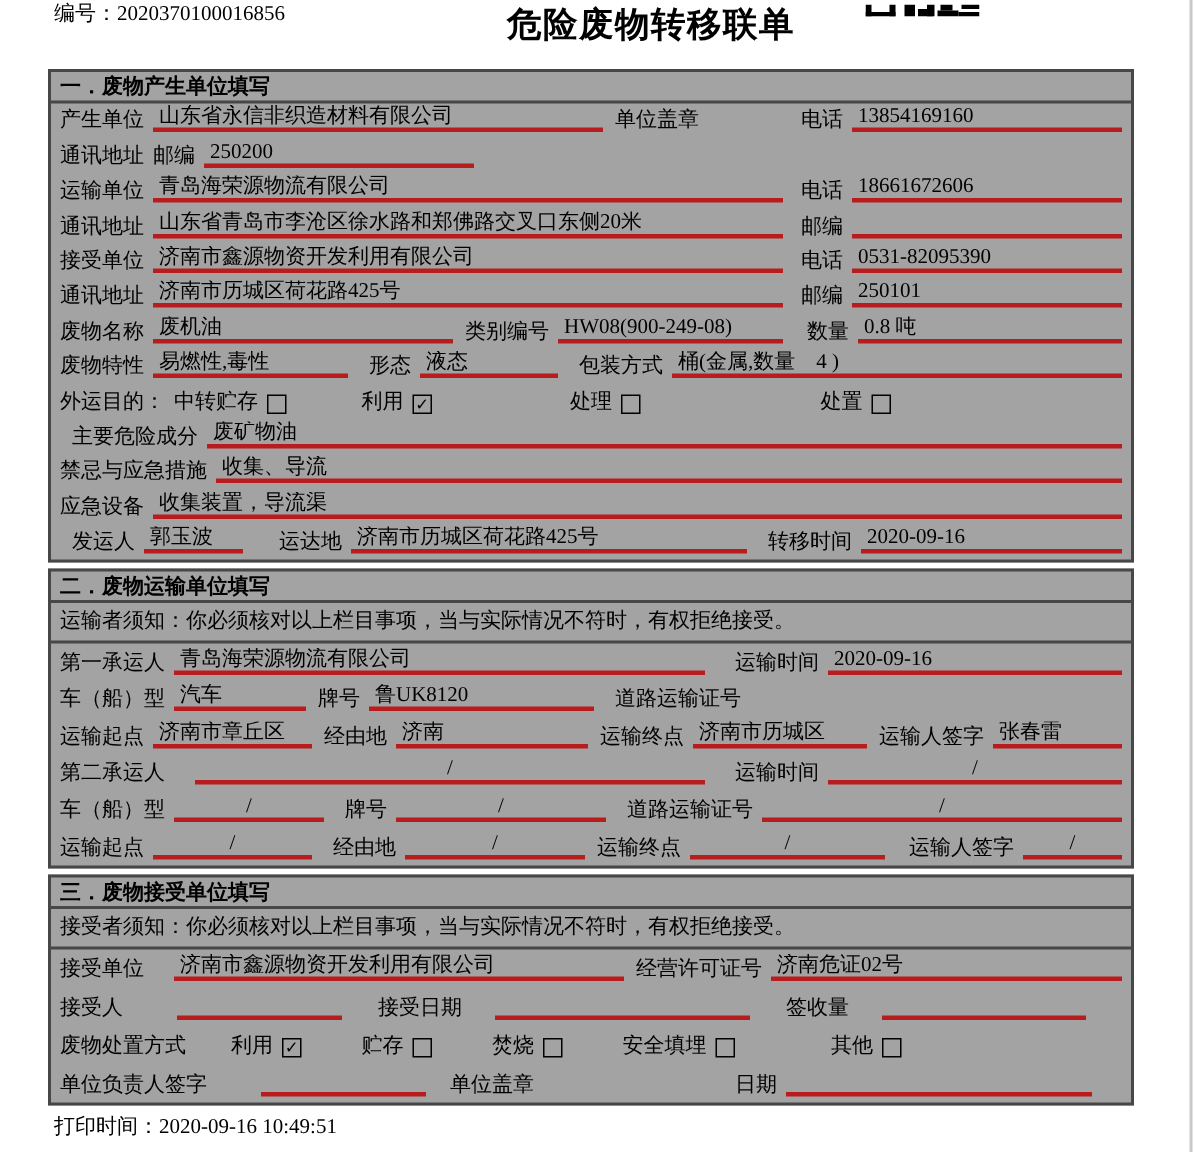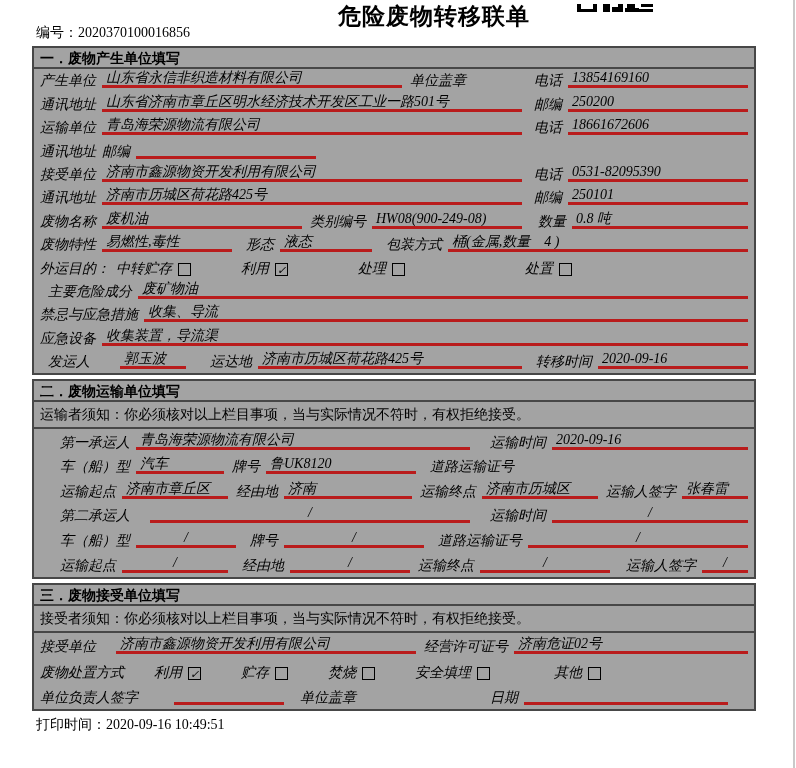--- a/index.html
+++ b/index.html
@@ -5,58 +5,58 @@
   html,body{margin:0;padding:0;}
   body{
     width:796px;height:768px;background:#ffffff;color:#000;
     font-family:"Liberation Serif","DejaVu Serif",serif;
     font-size:14px;
   }
   *{box-sizing:border-box;}
   .page{position:relative;width:796px;height:768px;overflow:hidden;background:#fff;}
   .page-edge{position:absolute;right:1px;top:0;width:2px;height:768px;background:#c9c9c9;}
   .qr{position:absolute;left:577px;top:0;width:76px;height:8px;}
-  .serial{position:absolute;left:36px;top:24px;white-space:nowrap;}
+  .serial{position:absolute;left:36px;top:0;white-space:nowrap;}
   .doc-title{
     position:absolute;left:0;right:0;top:1px;text-align:center;
     font-size:23px;font-weight:bold;letter-spacing:1px;transform:translateX(36px);
   }
   .form{position:absolute;left:32px;top:46px;width:724px;}
   .box{border:2px solid #474747;background:#a3a3a3;margin-bottom:4px;}
   .box-h{
     font-weight:bold;font-size:14px;height:21px;line-height:19px;
     padding:1px 6px 0 6px;border-bottom:2px solid #474747;white-space:nowrap;
   }
   .notice{
     height:27px;line-height:26px;padding:0 6px;border-bottom:2px solid #474747;white-space:nowrap;
   }
   .row{
-    display:flex;align-items:flex-end;padding:0 6px 4px 6px;white-space:nowrap;font-style:italic;
+    display:flex;align-items:flex-end;padding:0 6px 4px 6px;white-space:nowrap;
   }
   .b1 .row{height:23.4px;}
-  .b2 .row{height:24.6px;margin-left:20px;}
+  .b2 .row{height:24.6px;}
   .b3 .row{height:25.6px;}
   .lbl{flex:none;margin-right:6px;line-height:15px;}
   .u{
     flex:none;border-bottom:3px solid #b91c1c;padding:0 4px;line-height:15px;
     min-height:16px;overflow:hidden;
   }
   .grow{flex:1 1 auto;}
   .sp{flex:1 1 auto;}
   .rcol{flex:none;width:214px;display:flex;align-items:flex-end;}
   .c{text-align:center;}
-  .w66{width:66px;margin-left:24px;}.w88{width:88px;}.w92{width:92px;}.w100{width:100px;}
+  .w66{width:66px;}.w88{width:88px;}.w92{width:92px;}.w100{width:100px;}
   .w106{width:106px;}.w110{width:110px;}.w116{width:116px;}.w120{width:120px;}
   .w128{width:128px;}.w130{width:130px;}.w140{width:140px;}.w150{width:150px;}
   .w170{width:170px;}.w196{width:196px;}.w200{width:200px;}.w204{width:204px;}
   .w264{width:264px;}.w300{width:300px;}
   .ml8{margin-left:8px;}.ml14{margin-left:14px;}.ml16{margin-left:16px;}
   .ml24{margin-left:24px;}.ml30{margin-left:30px;}
   .ml40{margin-left:40px;}.ml48{margin-left:64px;}.ml50{margin-left:50px;}
-  .ml70{margin-left:70px;}.ml120{margin-left:120px;}
+  .ml70{margin-left:92px;}.ml120{margin-left:120px;}
   .mr12{margin-right:12px;}.mr20{margin-right:20px;}.mr24{margin-right:24px;}
   .opt{display:flex;align-items:flex-end;}
   .olbl{line-height:15px;}
   .cb{
     display:inline-block;width:13px;height:13px;border:1px solid #000;
     line-height:12px;text-align:center;font-size:11px;margin-left:6px;
     padding:0;flex:none;
   }
   .print-line{margin:5px 0 0 4px;white-space:nowrap;}
 </style>
@@ -97,38 +97,38 @@
         <span class="lbl ml8">单位盖章</span>
         <span class="sp"></span>
         <span class="rcol">
           <span class="lbl">电话</span>
           <span class="u grow">13854169160</span>
         </span>
       </div>
 
       <div class="row">
         <span class="lbl">通讯地址</span>
-        <span class="u grow mr12">山东省济南市章丘区明水经济技术开发区工业一路501号</span>
         <span class="rcol">
           <span class="lbl">邮编</span>
           <span class="u grow">250200</span>
         </span>
       </div>
 
       <div class="row">
         <span class="lbl">运输单位</span>
         <span class="u grow mr12">青岛海荣源物流有限公司</span>
         <span class="rcol">
           <span class="lbl">电话</span>
           <span class="u grow">18661672606</span>
         </span>
       </div>
 
       <div class="row">
         <span class="lbl">通讯地址</span>
+        <span class="u grow mr12">山东省青岛市李沧区徐水路和郑佛路交叉口东侧20米</span>
         <span class="rcol">
           <span class="lbl">邮编</span>
           <span class="u grow"></span>
         </span>
       </div>
 
       <div class="row">
         <span class="lbl">接受单位</span>
         <span class="u grow mr12">济南市鑫源物资开发利用有限公司</span>
         <span class="rcol">
@@ -271,20 +271,28 @@
       <div class="box-h">三．废物接受单位填写</div>
       <div class="notice">接受者须知：你必须核对以上栏目事项，当与实际情况不符时，有权拒绝接受。</div>
 
       <div class="row">
         <span class="lbl">接受单位</span>
         <span class="u w300 ml14">济南市鑫源物资开发利用有限公司</span>
         <span class="lbl ml8">经营许可证号</span>
         <span class="u grow">济南危证02号</span>
       </div>
 
+      <div class="row">
+        <span class="lbl">接受人</span>
+        <span class="u w110 ml30"></span>
+        <span class="lbl ml24">接受日期</span>
+        <span class="u w170 ml16"></span>
+        <span class="lbl ml24">签收量</span>
+        <span class="u grow ml16 mr24"></span>
+      </div>
 
       <div class="row">
         <span class="lbl">废物处置方式</span>
         <span class="opt ml24">
           <span class="olbl">利用</span>
           <span class="cb">✓</span>
         </span>
         <span class="opt ml40">
           <span class="olbl">贮存</span>
           <span class="cb"></span>

